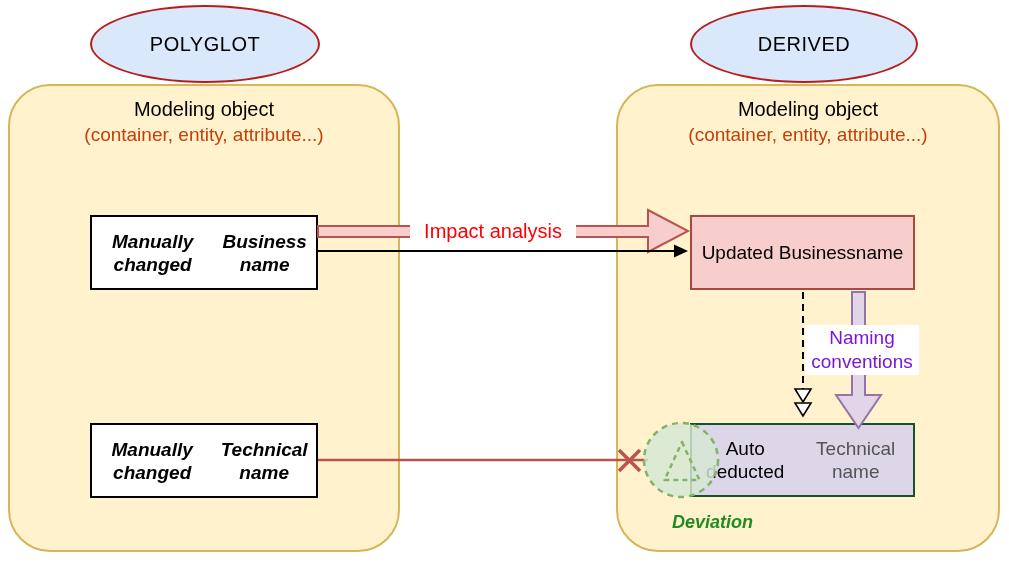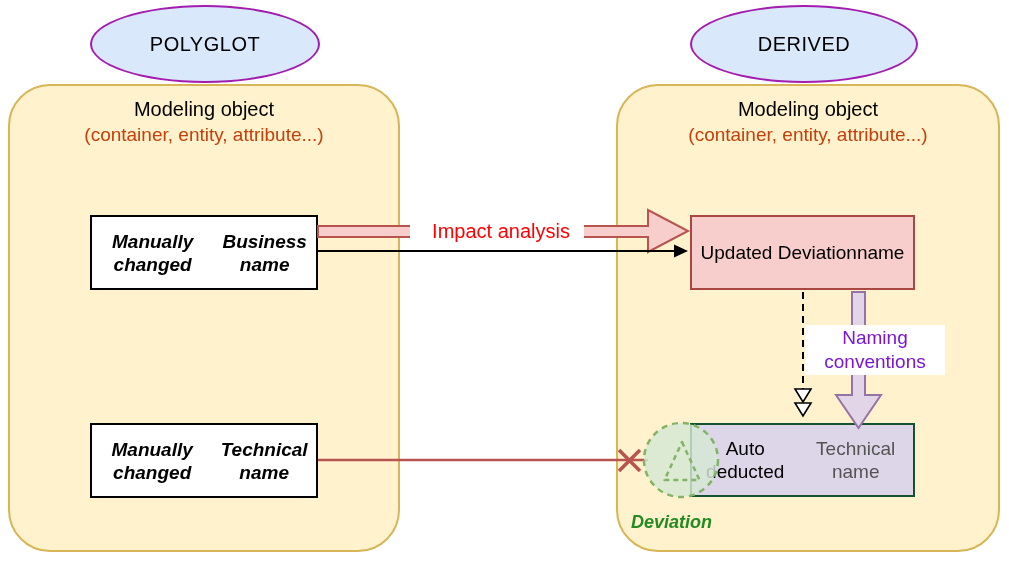--- a/index.html
+++ b/index.html
@@ -19,21 +19,21 @@
     border: 2px solid #d6b656;
     border-radius: 42px;
     box-sizing: border-box;
     z-index: 1;
   }
 
   
   .badge-ellipse {
     position: absolute;
     background: #dae8fc;
-    border: 2px solid #a21caf;
+    border: 2px solid #b91c1c;
     border-radius: 50%;
     box-sizing: border-box;
     display: flex;
     align-items: center;
     justify-content: center;
     font-size: 20px;
     letter-spacing: 0.5px;
     color: #000;
     z-index: 3;
   }
@@ -98,21 +98,21 @@
   }
   .edge-label.impact {
     color: #ff0000;
     font-size: 20px;
     line-height: 28px;
   }
   .edge-label.naming {
     color: #7a16d9;
     font-size: 19px;
     line-height: 24px;
-    padding: 1px 14px;
+    padding: 1px 1px;
   }
   .deviation-label {
     position: absolute;
     color: #228B22;
     font-size: 18px;
     font-style: italic;
     font-weight: 600;
     z-index: 6;
   }
 </style>
@@ -143,21 +143,21 @@
   <div class="group-box" style="left:616px; top:84px; width:384px; height:468px;"></div>
   <div class="badge-ellipse" style="left:690px; top:5px; width:228px; height:78px;">
     <span>DERIVED</span>
   </div>
   <div class="group-header" style="left:616px; top:96px; width:384px;">
     <div class="title">Modeling object</div>
     <div class="subtitle">(container, entity, attribute...)</div>
   </div>
 
   <div class="node pink-node" style="left:690px; top:215px; width:225px; height:75px;">
-    <span>Updated Deviation</span>
+    <span>Updated Business</span>
     <span>name</span>
   </div>
 
   <div class="node purple-node" style="left:690px; top:423px; width:225px; height:74px;">
     <span>Auto deducted</span>
     <span class="muted">Technical name</span>
   </div>
 
   <svg class="overlay" viewBox="0 0 1009 563">
 
@@ -173,24 +173,24 @@
     <line x1="803" y1="292" x2="803" y2="389" stroke="#000000" stroke-width="2" stroke-dasharray="7 5"></line>
     <polygon points="795,389 811,389 803,402" fill="#ffffff" stroke="#000000" stroke-width="1.6"></polygon>
     <polygon points="795,403 811,403 803,416" fill="#ffffff" stroke="#000000" stroke-width="1.6"></polygon>
 
     <polygon points="852,292 865,292 865,395 881,395 858.5,428 836,395 852,395" fill="#e1d5e7" stroke="#9673a6" stroke-width="2" stroke-linejoin="miter"></polygon>
 
     <circle cx="681" cy="460" r="37" fill="#d5e8d4" fill-opacity="0.82" stroke="#82b366" stroke-width="2.5" stroke-dasharray="6 5"></circle>
     <path d="M682 442 L699.5 480 L664.5 480 Z" fill="none" stroke="#82b366" stroke-width="2.5" stroke-dasharray="5 4" stroke-linejoin="round"></path>
   </svg>
 
-  <div class="edge-label impact" style="left:410px; top:217px; width:166px; height:28px;padding-left:8px;">
+  <div class="edge-label impact" style="left:410px; top:217px; width:166px; height:28px;">
     <span>Impact analysis</span>
   </div>
 
   <div class="edge-label naming" style="left:805px; top:325px; width:112px; height:48px;">
     <div>Naming</div>
     <div>conventions</div>
   </div>
 
-  <div class="deviation-label" style="left:631px; top:512px;">Deviation</div>
+  <div class="deviation-label" style="left:672px; top:512px;">Deviation</div>
 
 </div>
 
 </body></html>

